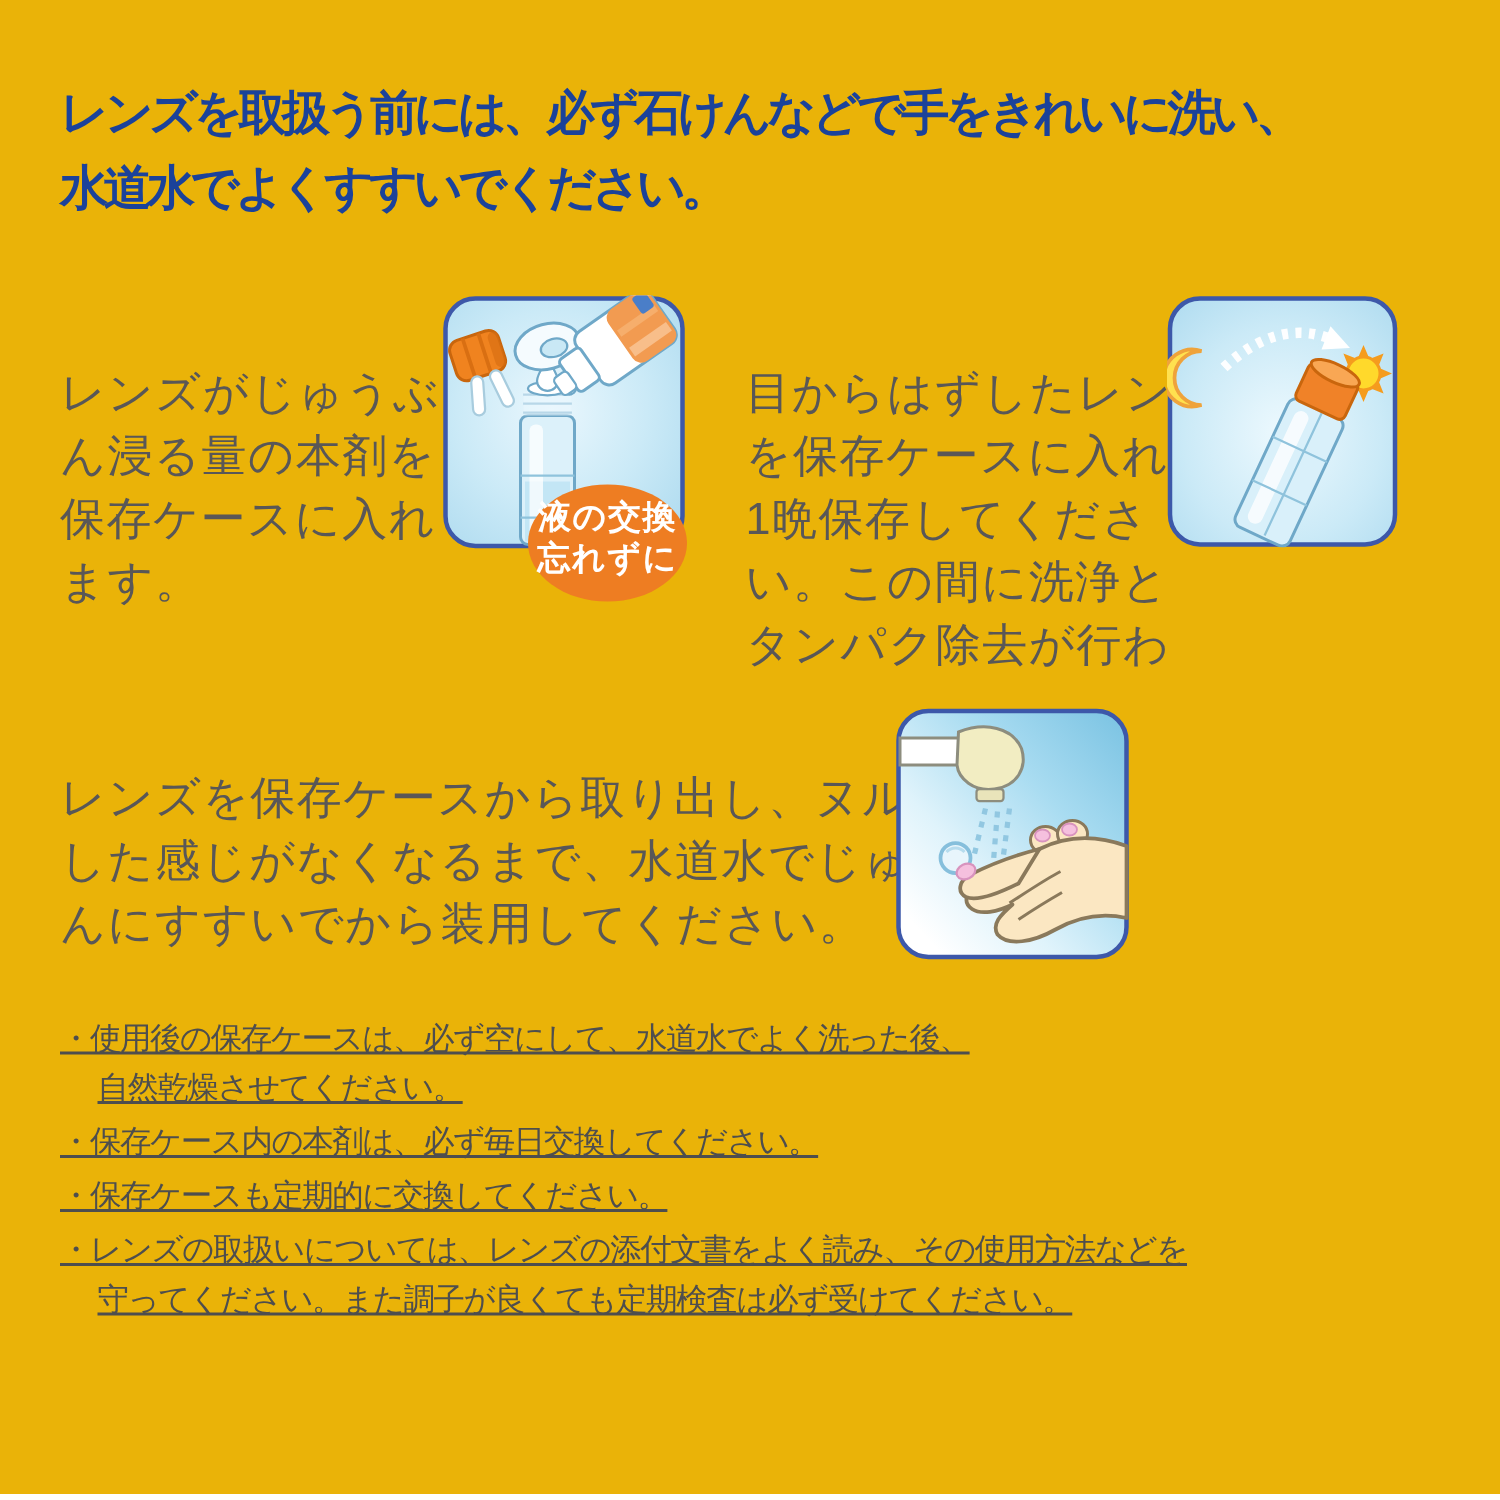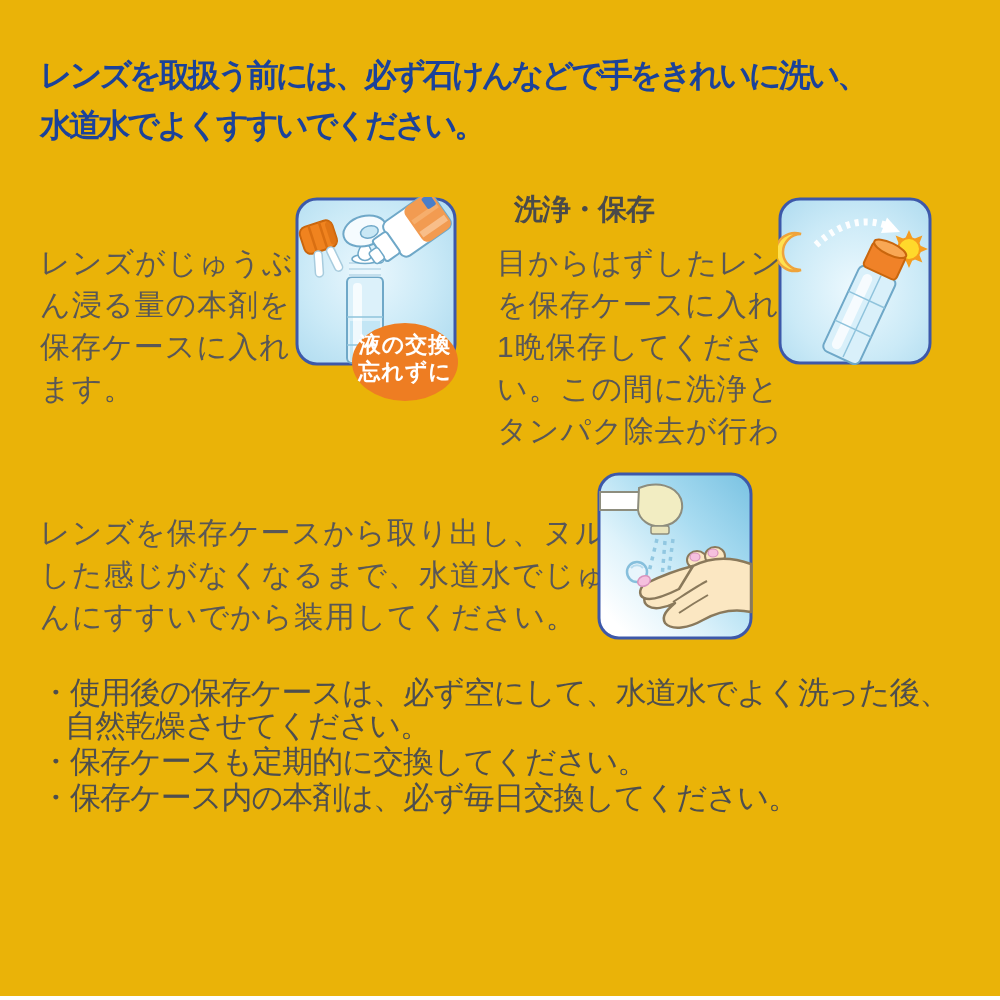--- a/index.html
+++ b/index.html
@@ -15,22 +15,22 @@
   #step1-heading{left:40px;top:190px;}
   #step1-body{left:40px;top:242px;}
   #step2-heading{left:497px;top:190px;}
   #step2-body{left:497px;top:242px;}
   #step3-heading{left:40px;top:464px;}
   #step3-body{left:40px;top:512px;}
   .illo{position:absolute;}
   #illo1{left:295px;top:197px;}
   #illo2{left:778px;top:197px;}
   #illo3{left:597px;top:472px;}
-  .notes{position:absolute;left:40px;top:676px;width:920px;font-size:31px;line-height:33px;
-         color:#4E4E4E;letter-spacing:-1px;}
+  .notes{position:absolute;left:40px;top:676px;width:920px;font-size:21px;line-height:33px;
+         color:#4E4E4E;letter-spacing:-1px;text-decoration:underline;}
   .note{padding-left:25px;text-indent:-25px;white-space:pre-line;margin:0 0 3px 0;}
   .badge-text{font-family:"Liberation Sans","DejaVu Sans",sans-serif;font-weight:700;
               font-size:22px;fill:#ffffff;letter-spacing:1px;}
 </style>
 </head>
 <body>
 
 <div class="page">
 
   <div class="intro">レンズを取扱う前には、必ず石けんなどで手をきれいに洗い、
@@ -91,21 +91,20 @@
     </g>
 
     <g>
       <ellipse cx="110" cy="165" rx="53" ry="39" fill="#EE7D22"></ellipse>
       <text class="badge-text" x="110" y="155" text-anchor="middle">液の交換</text>
       <text class="badge-text" x="110" y="182" text-anchor="middle">忘れずに</text>
     </g>
   </svg>
 
   <div class="step-heading" id="step2-heading">
-    <span class="step-title">洗浄・保存</span>
   </div>
   <div class="step-body" id="step2-body">目からはずしたレンズ
 を保存ケースに入れて
 1晩保存してくださ
 い。この間に洗浄と
 タンパク除去が行わ</div>
 
   <svg class="illo" id="illo2" width="154" height="168" viewBox="0 0 154 168">
     <defs>
       <radialGradient id="bg2" cx="50%" cy="55%" r="80%">
@@ -174,17 +173,19 @@
       <path d="M34,96 A8,8 0 0 1 46,96" stroke="#B7DCEE" stroke-width="2" fill="none"></path>
       <path d="M96,94 C80,98 62,105 50,111 C42,115 41,123 47,126 C54,129 68,124 82,117 Z" fill="#FBE7C2" stroke="#8A795B" stroke-width="2.5" stroke-linejoin="round"></path>
       <ellipse cx="47" cy="109" rx="6.5" ry="5" transform="rotate(-25 47 109)" fill="#F5C0DE" stroke="#D893BE" stroke-width="1.5"></ellipse>
       <path d="M76,130 C90,121 102,113 110,109 M82,141 C94,133 104,127 111,123" stroke="#8A795B" stroke-width="2" fill="none"></path>
     </g>
   </svg>
 
   <div class="notes">
     <div class="note">・使用後の保存ケースは、必ず空にして、水道水でよく洗った後、
 自然乾燥させてください。</div>
+    <div class="note">・保存ケース内の本剤は、必ず毎日交換してください。</div>
     <div class="note">・保存ケースも定期的に交換してください。</div>
-    <div class="note">・保存ケース内の本剤は、必ず毎日交換してください。</div>
+    <div class="note">・レンズの取扱いについては、レンズの添付文書をよく読み、その使用方法などを
+守ってください。また調子が良くても定期検査は必ず受けてください。</div>
   </div>
 
 </div>
 
 </body></html>

